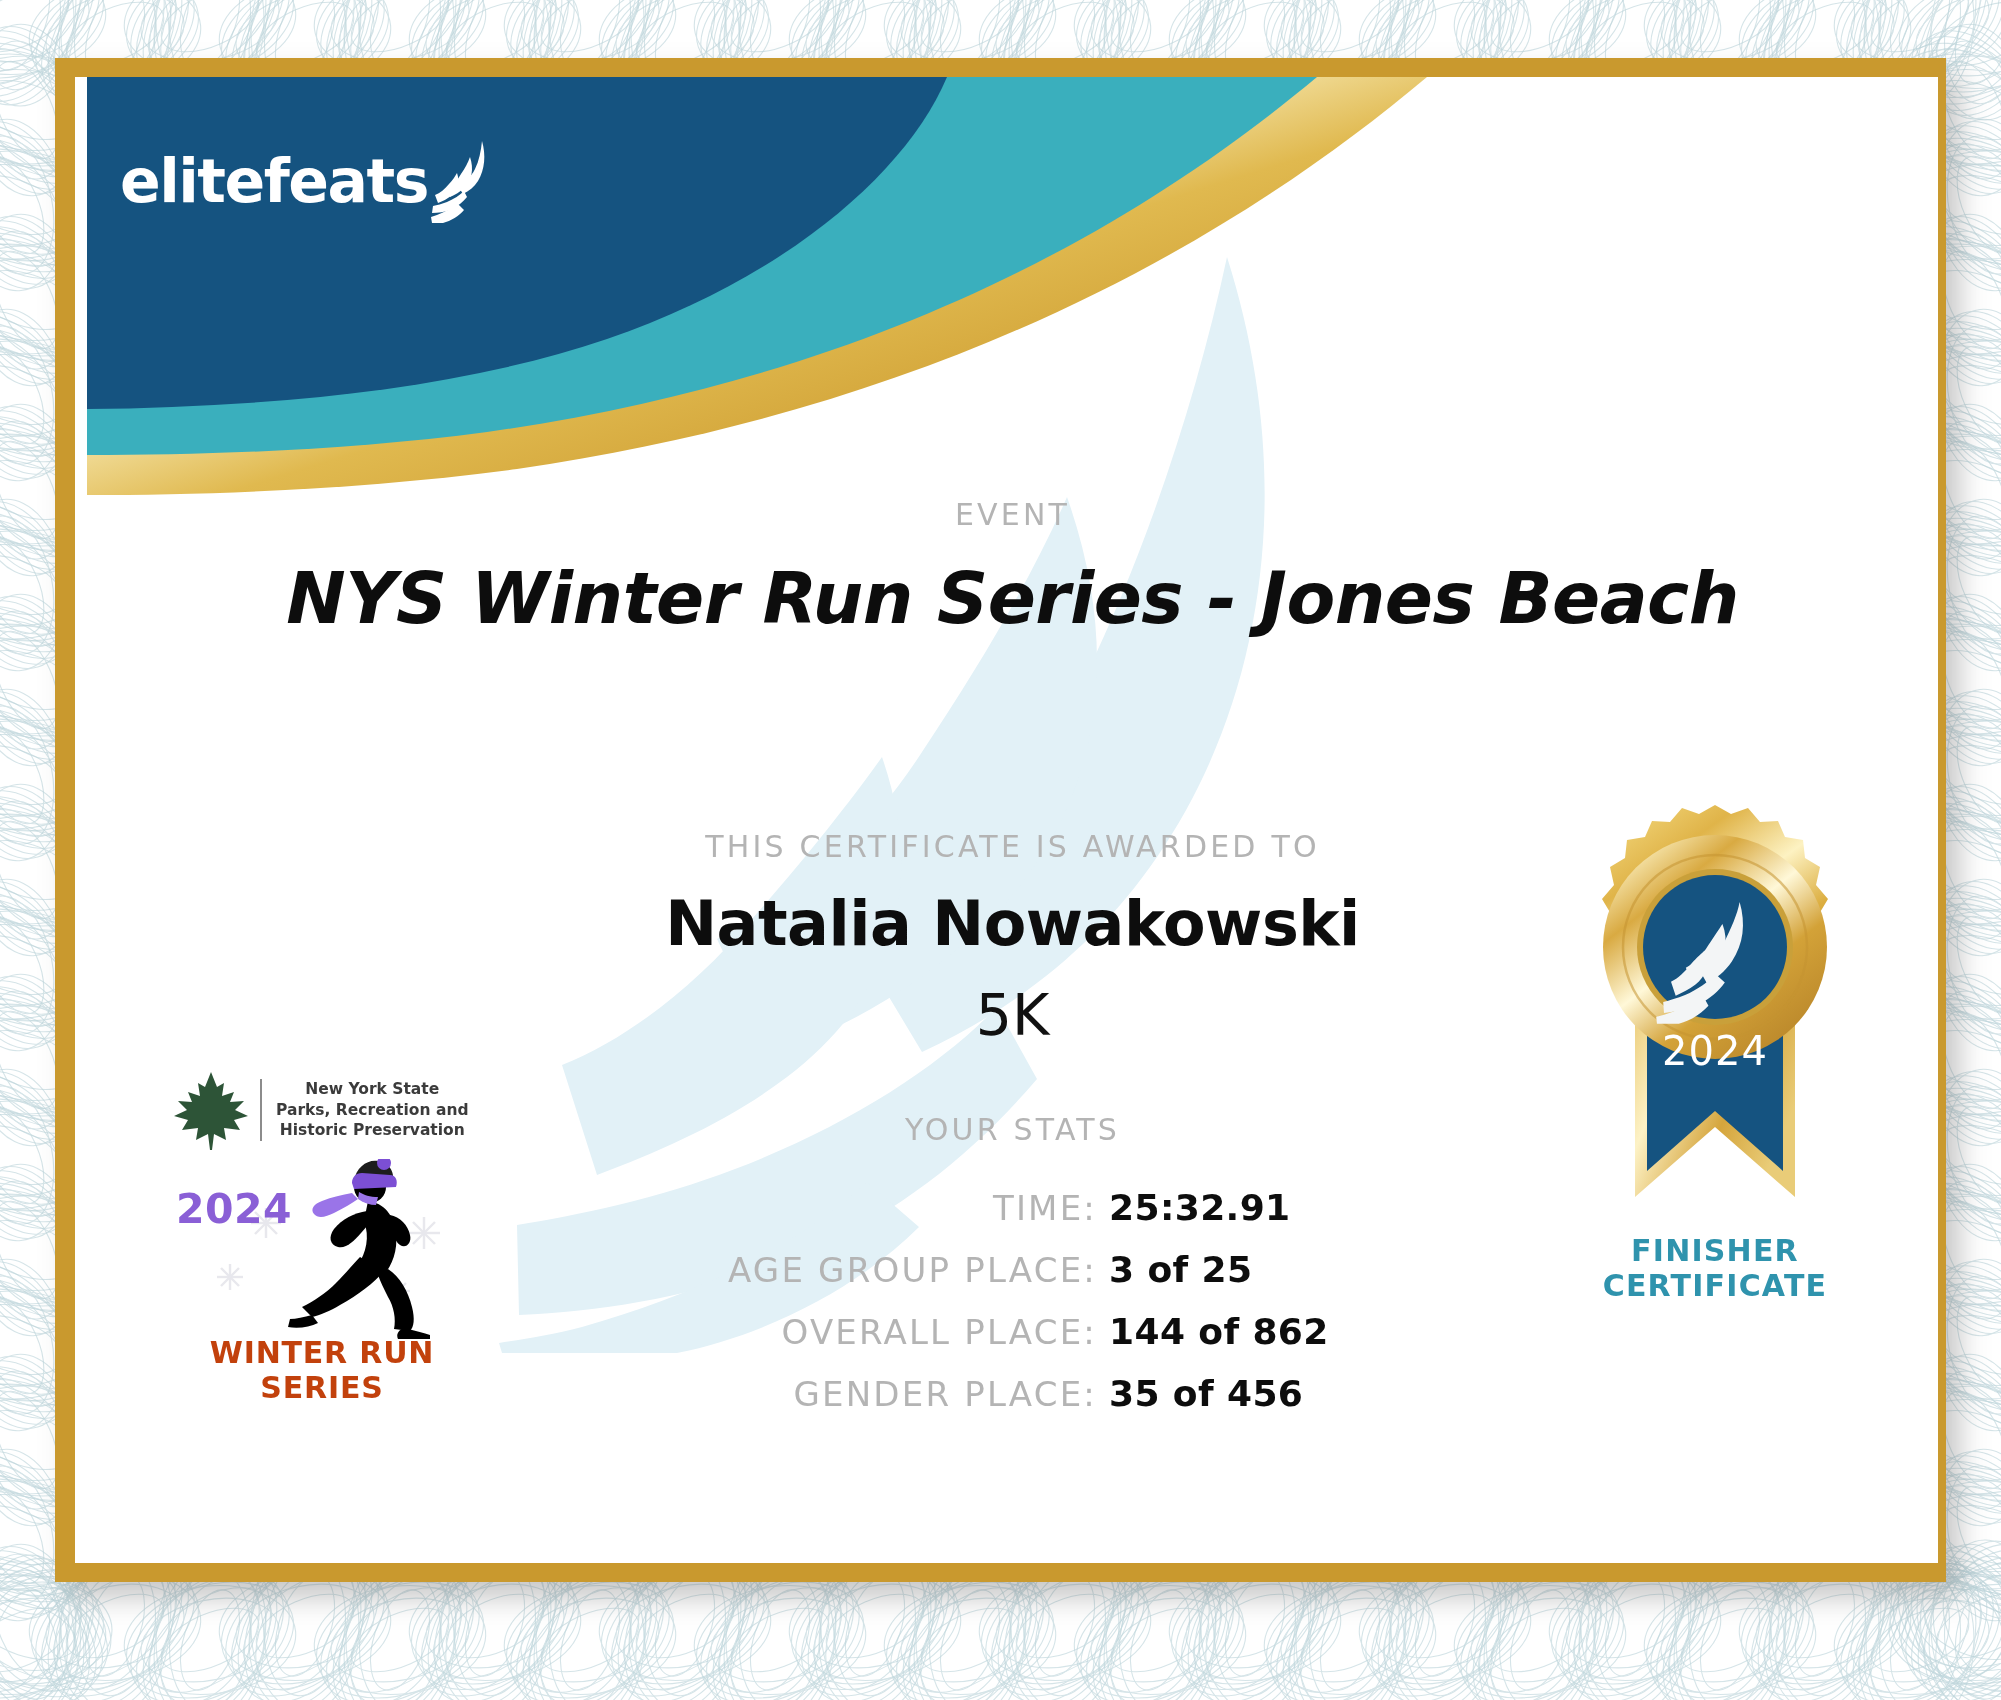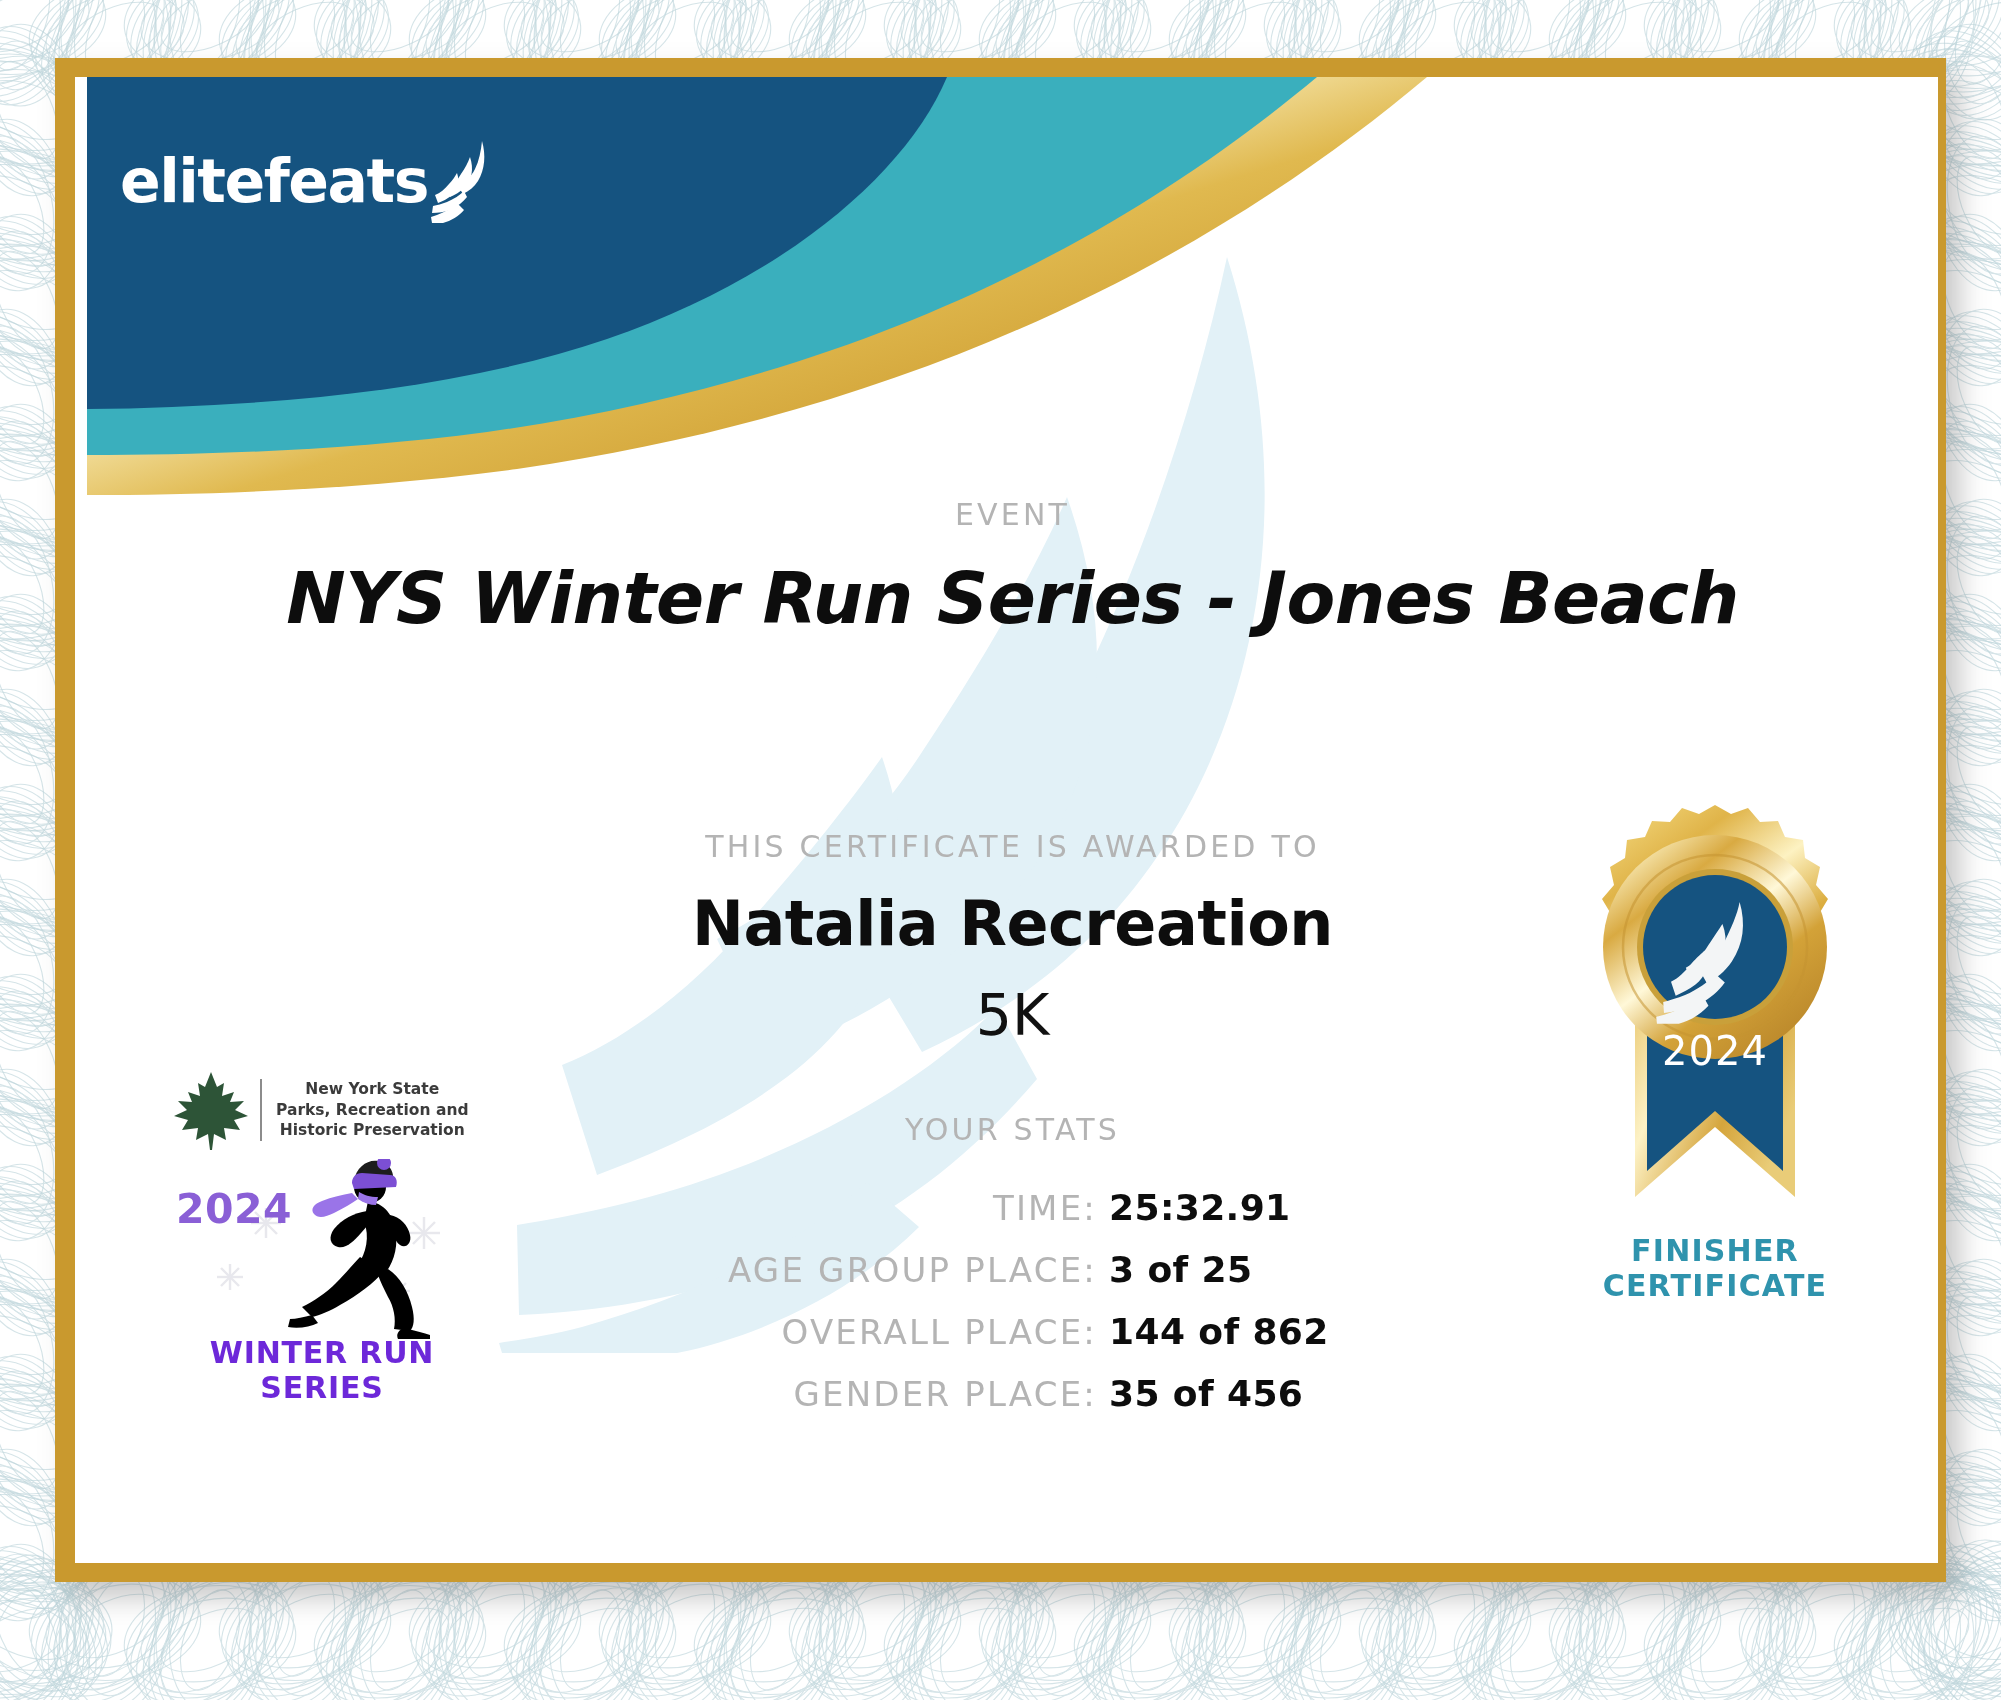--- a/index.html
+++ b/index.html
@@ -185,21 +185,21 @@
     color:#8a5fd6;
     letter-spacing:0.5px;
   }
   .wrs-title{
     position:absolute;
     left:0;right:0;top:176px;
     text-align:center;
     font-family:"DejaVu Sans", sans-serif;
     font-size:30px;
     font-weight:700;
-    color:#6d28d9;
+    color:#c2410c;
     letter-spacing:0.8px;
   }
 
   
   .medal-block{
     position:absolute;
     right:58px;top:720px;
     width:330px;
     text-align:center;
     z-index:5;
@@ -386,21 +386,21 @@
     </svg>
 
     <div class="content">
 
       <div class="center-col kicker" id="event-label">EVENT</div>
 
       <div class="center-col headline" id="event-title">NYS Winter Run Series - Jones Beach</div>
 
       <div class="center-col kicker" id="awarded-label">THIS CERTIFICATE IS AWARDED TO</div>
 
-      <div class="center-col headline" id="recipient-name">Natalia Recreation</div>
+      <div class="center-col headline" id="recipient-name">Natalia Nowakowski</div>
 
       <div class="center-col" id="distance">5K</div>
 
       <div class="center-col kicker" id="stats-label">YOUR STATS</div>
 
       <div class="stats">
         <div class="stat-row">
           <div class="stat-label">TIME:</div>
           <div class="stat-value">25:32.91</div>
         </div>

